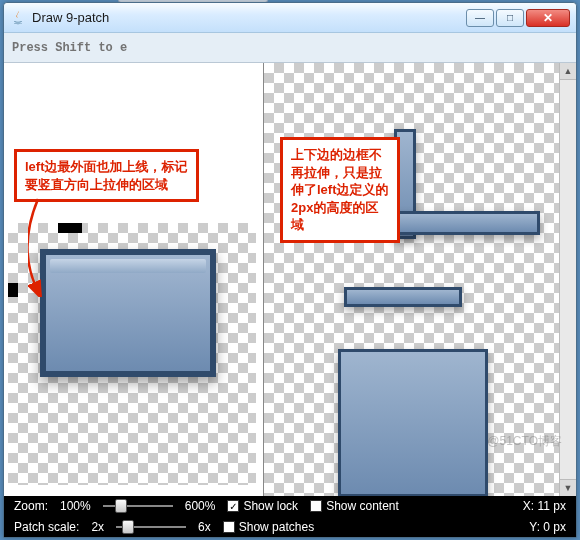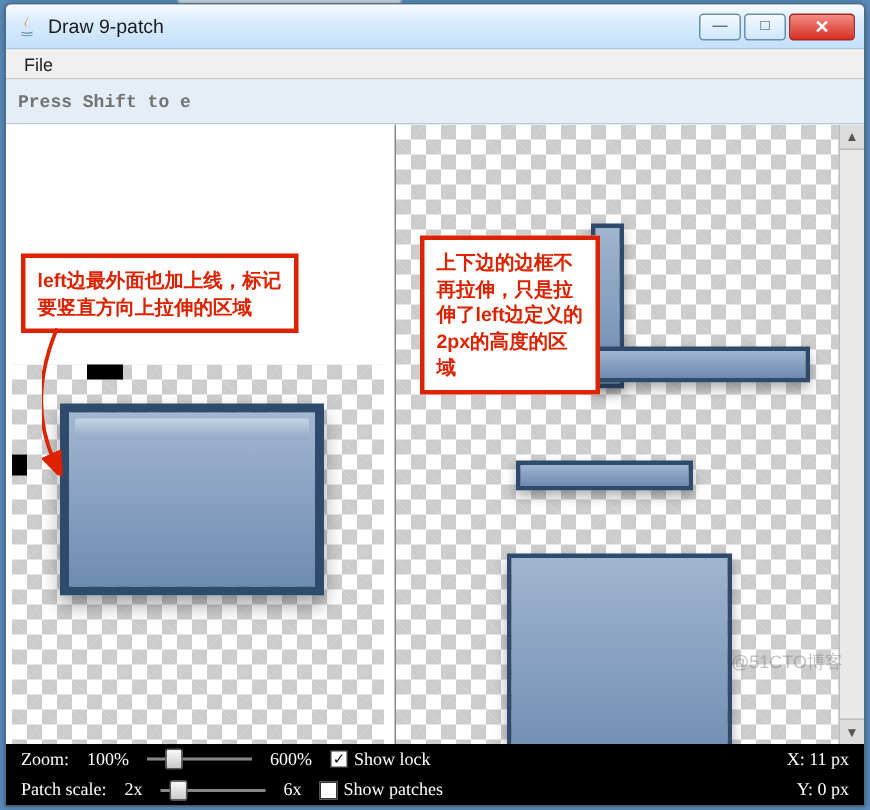--- a/index.html
+++ b/index.html
@@ -42,21 +42,21 @@
 .panel-main { left: 36px; top: 186px; width: 176px; height: 128px; }
 .panel::after { content:""; position:absolute; left:4px; right:4px; top:4px; height:14px; background: linear-gradient(#c5d4e6,#90a9c6); border-radius: 2px; }
 .rp { position: absolute; background: linear-gradient(#9fb5cf,#6d8bb0); border: 3px solid #2f4a6b; box-shadow: 0 4px 8px rgba(0,0,0,.3); }
 .rp1 { left: 130px; top: 66px; width: 22px; height: 110px; }
 .rp2 { left: 128px; top: 148px; width: 148px; height: 24px; }
 .rp3 { left: 80px; top: 224px; width: 118px; height: 20px; }
 .rp4 { left: 74px; top: 286px; width: 150px; height: 148px; }
 .vscroll { position: absolute; right: 0; top: 0; bottom: 0; width: 17px; background: #e9e9e9; border-left: 1px solid #bbb; }
 .vscroll .arrowbtn { height: 17px; background: #dcdcdc; border-bottom: 1px solid #bbb; display:flex;align-items:center;justify-content:center;font-size:9px;color:#555;}
 .vscroll .arrowbtn.bot { position:absolute; bottom:0; left:0; right:0; border-top:1px solid #bbb; border-bottom:none;}
-.statusbar { height: 41px; background: #000; color: #fff; display: flex; flex-direction: column; font-family: Liberation Serif, serif; font-size: 12px; }
+.statusbar { height: 41px; background: #000; color: #fff; display: flex; flex-direction: column; font-family: Liberation Sans, sans-serif; font-size: 12px; }
 .sb-row { flex: 1; display: flex; align-items: center; padding: 0 10px; gap: 12px; }
 .sb-label { white-space: nowrap; }
 .slider { width: 70px; height: 14px; background: #000; position: relative; }
 .slider .track { position:absolute; left:0; right:0; top:6px; height:2px; background:#888; }
 .slider .thumb { position:absolute; top:0; width:12px; height:14px; background:linear-gradient(#fafafa,#c9c9c9); border:1px solid #555; border-radius:2px; }
 .chk { display:inline-flex; align-items:center; gap:4px; }
 .chk .box { width:12px; height:12px; background:#fff; border:1px solid #333; display:flex; align-items:center; justify-content:center; font-size:10px; color:#000; }
 .sb-right { margin-left:auto; }
 .watermark { position:absolute; right:14px; bottom:46px; color:rgba(120,120,120,.45); font-size:12px; font-family:"Microsoft YaHei",sans-serif; }
 .inactive-tab { position:absolute; left:118px; top:-3px; height:6px; width:150px; background:#cdd9e6; border:1px solid #9fb0c2; border-radius:0 0 3px 3px; }
@@ -76,23 +76,20 @@
         </svg>
     </span>
     <span class="tb-title">Draw 9-patch</span>
     <div class="tb-btns">
       <div class="tb-btn">—</div>
       <div class="tb-btn">□</div>
       <div class="tb-btn close">✕</div>
     </div>
   </div>
 
-  <div class="menubar">
-    <div class="menuitem">File</div>
-  </div>
 
   <div class="toolbar">
     <span class="hint">Press Shift to e</span>
   </div>
 
   <div class="workarea">
     <div class="left-pane">
       <div class="checker left-checker"></div>
       <div class="blackbar bb1"></div>
       <div class="blackbar bb2"></div>
@@ -132,20 +129,24 @@
       <span class="sb-label">100%</span>
       <div class="slider">
           <div class="track"></div>
           <div class="thumb" style="left:12px"></div>
         </div>
       <span class="sb-label">600%</span>
       <span class="chk">
           <span class="box">✓</span>
           <span>Show lock</span>
         </span>
+      <span class="chk">
+          <span class="box"></span>
+          <span>Show content</span>
+        </span>
       <span class="sb-label sb-right">X: 11 px</span>
     </div>
     <div class="sb-row">
       <span class="sb-label">Patch scale:</span>
       <span class="sb-label">2x</span>
       <div class="slider">
           <div class="track"></div>
           <div class="thumb" style="left:6px"></div>
         </div>
       <span class="sb-label">6x</span>

